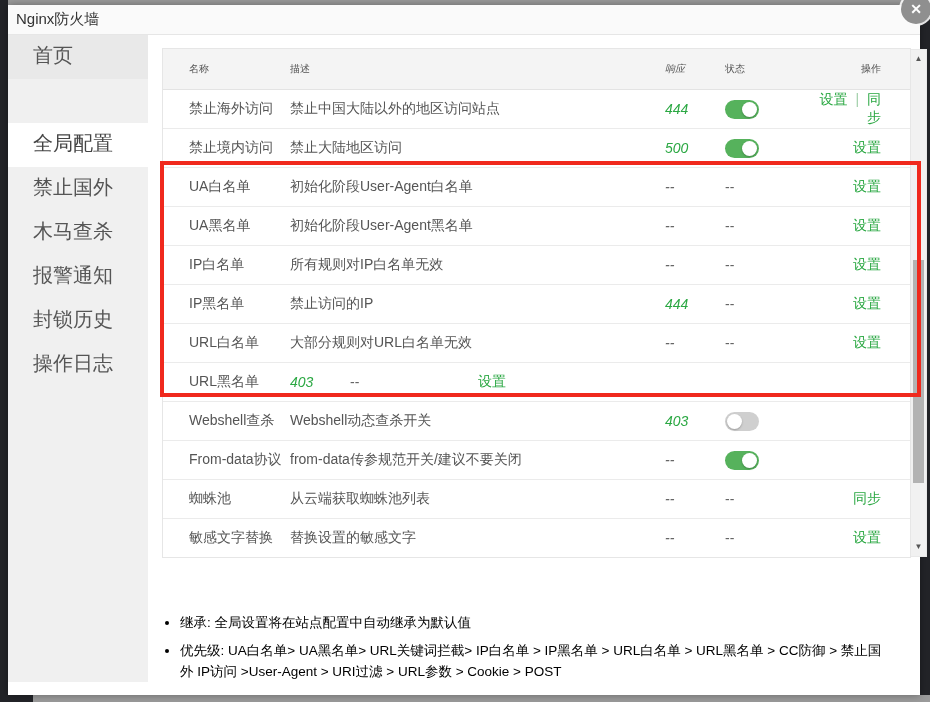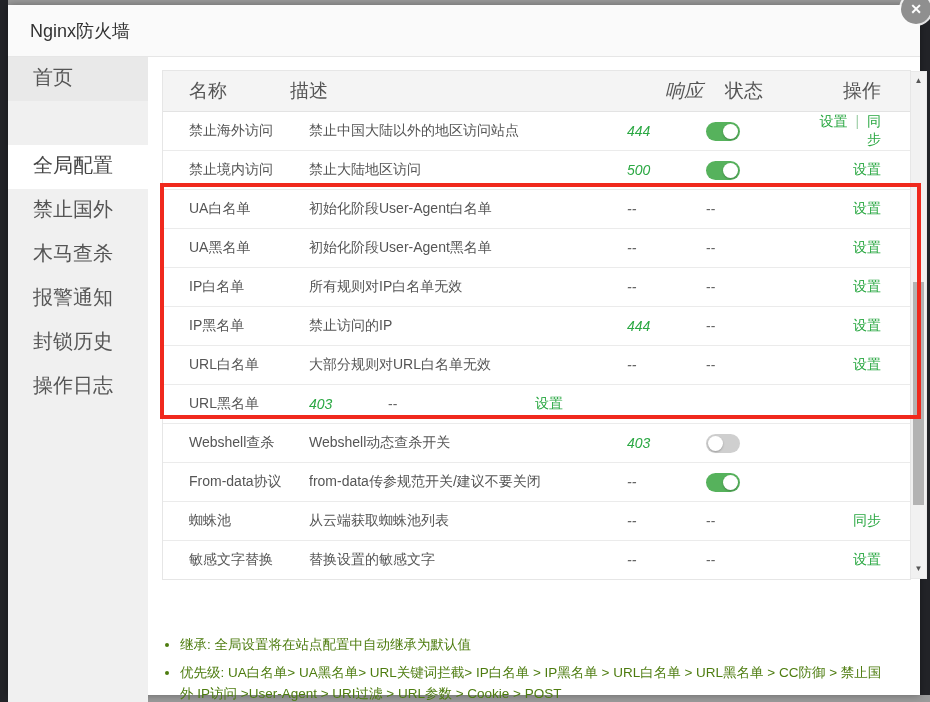--- a/index.html
+++ b/index.html
@@ -11,23 +11,23 @@
   }
   .band{position:absolute;background:#9b9b9b;}
   .band.top{top:0;left:8px;right:0;height:5px;}
   .band.bottom{bottom:0;left:33px;right:0;height:7px;}
 
   .modal{
     position:absolute;left:8px;top:5px;width:912px;height:690px;
     background:#fff;box-shadow:0 0 8px rgba(0,0,0,.35);
   }
   .titlebar{
-    height:52px;background:#fafafa;border-bottom:1px solid #e6e6e6;
-    display:flex;align-items:center;padding-left:22px;box-sizing:border-box;
-    font-size:18px;color:#333;
+    height:30px;background:#fafafa;border-bottom:1px solid #e6e6e6;
+    display:flex;align-items:center;padding-left:8px;box-sizing:border-box;
+    font-size:15px;color:#333;
   }
   .close-btn{
     position:absolute;left:893px;top:-11px;width:30px;height:30px;border-radius:50%;
     background:#8f8f8f;border:none;box-shadow:0 0 0 2px rgba(250,250,250,.9);
     color:#fff;font-size:14px;font-weight:bold;line-height:30px;text-align:center;
     cursor:pointer;z-index:20;padding:0;
   }
   .body{display:flex;height:647px;}
   aside{width:140px;background:#f0f0f0;flex:0 0 140px;}
   .side-item{
@@ -36,23 +36,23 @@
   }
   .side-item.shaded{background:#e9e9e9;}
   .side-item.active{background:#fff;color:#444;margin-top:44px;}
   main{flex:1;padding:13px 9px 0 14px;position:relative;}
 
   .table-wrap{
     position:relative;border:1px solid #e6e6e6;margin-right:0;
     background:#fff;
   }
   .thead{display:flex;height:40px;background:#f4f4f4;border-bottom:1px solid #e3e3e3;
-    align-items:center;font-size:19px;color:#555;}
+    align-items:center;font-size:10px;color:#555;}
   .tr{display:flex;height:38px;border-bottom:1px solid #ebebeb;align-items:center;
-    font-size:14px;color:#555;gap:19px;}
+    font-size:14px;color:#555;}
   .tr:last-child{border-bottom:none;}
   .c-name{width:127px;padding-left:26px;box-sizing:border-box;flex:0 0 127px;}
   .c-desc{flex:1;}
   .c-resp{width:60px;flex:0 0 60px;font-style:italic;}
   .c-status{width:85px;flex:0 0 85px;}
   .c-action{width:100px;flex:0 0 100px;text-align:right;padding-right:29px;box-sizing:border-box;}
   .resp-val{color:var(--green);}
   .resp-val.dash,.status-dash{color:#666;}
   .action-link{color:var(--green);text-decoration:none;cursor:pointer;}
   .sep{color:#9fcfa8;padding:0 4px;}
@@ -74,21 +74,21 @@
   .sb-arrow.up{top:2px;}
   .sb-arrow.down{bottom:2px;}
   .sb-thumb{position:absolute;left:2px;width:11px;top:210px;height:223px;background:#b3b3b3;cursor:pointer;}
 
   .red-box{
     position:absolute;left:-3px;right:-11px;top:112px;height:228px;
     border:4px solid var(--red);pointer-events:none;z-index:10;
   }
 
   .notes{margin:54px 0 0 4px;padding-left:14px;list-style:disc;}
-  .notes li{font-size:13.5px;color:#4d7c0f;line-height:21px;margin-bottom:7px;max-width:710px;}
+  .notes li{font-size:13.5px;color:#000000;line-height:21px;margin-bottom:7px;max-width:710px;}
 </style>
 </head>
 <body style="--green: #2ba843; --toggle-on: #56b25c; --toggle-off: #cfcfcf; --red: #f0291d;">
 
 <div class="band top"></div>
 <div class="band bottom"></div>
 
 <div class="modal">
   <button class="close-btn">
     <span>✕</span>

